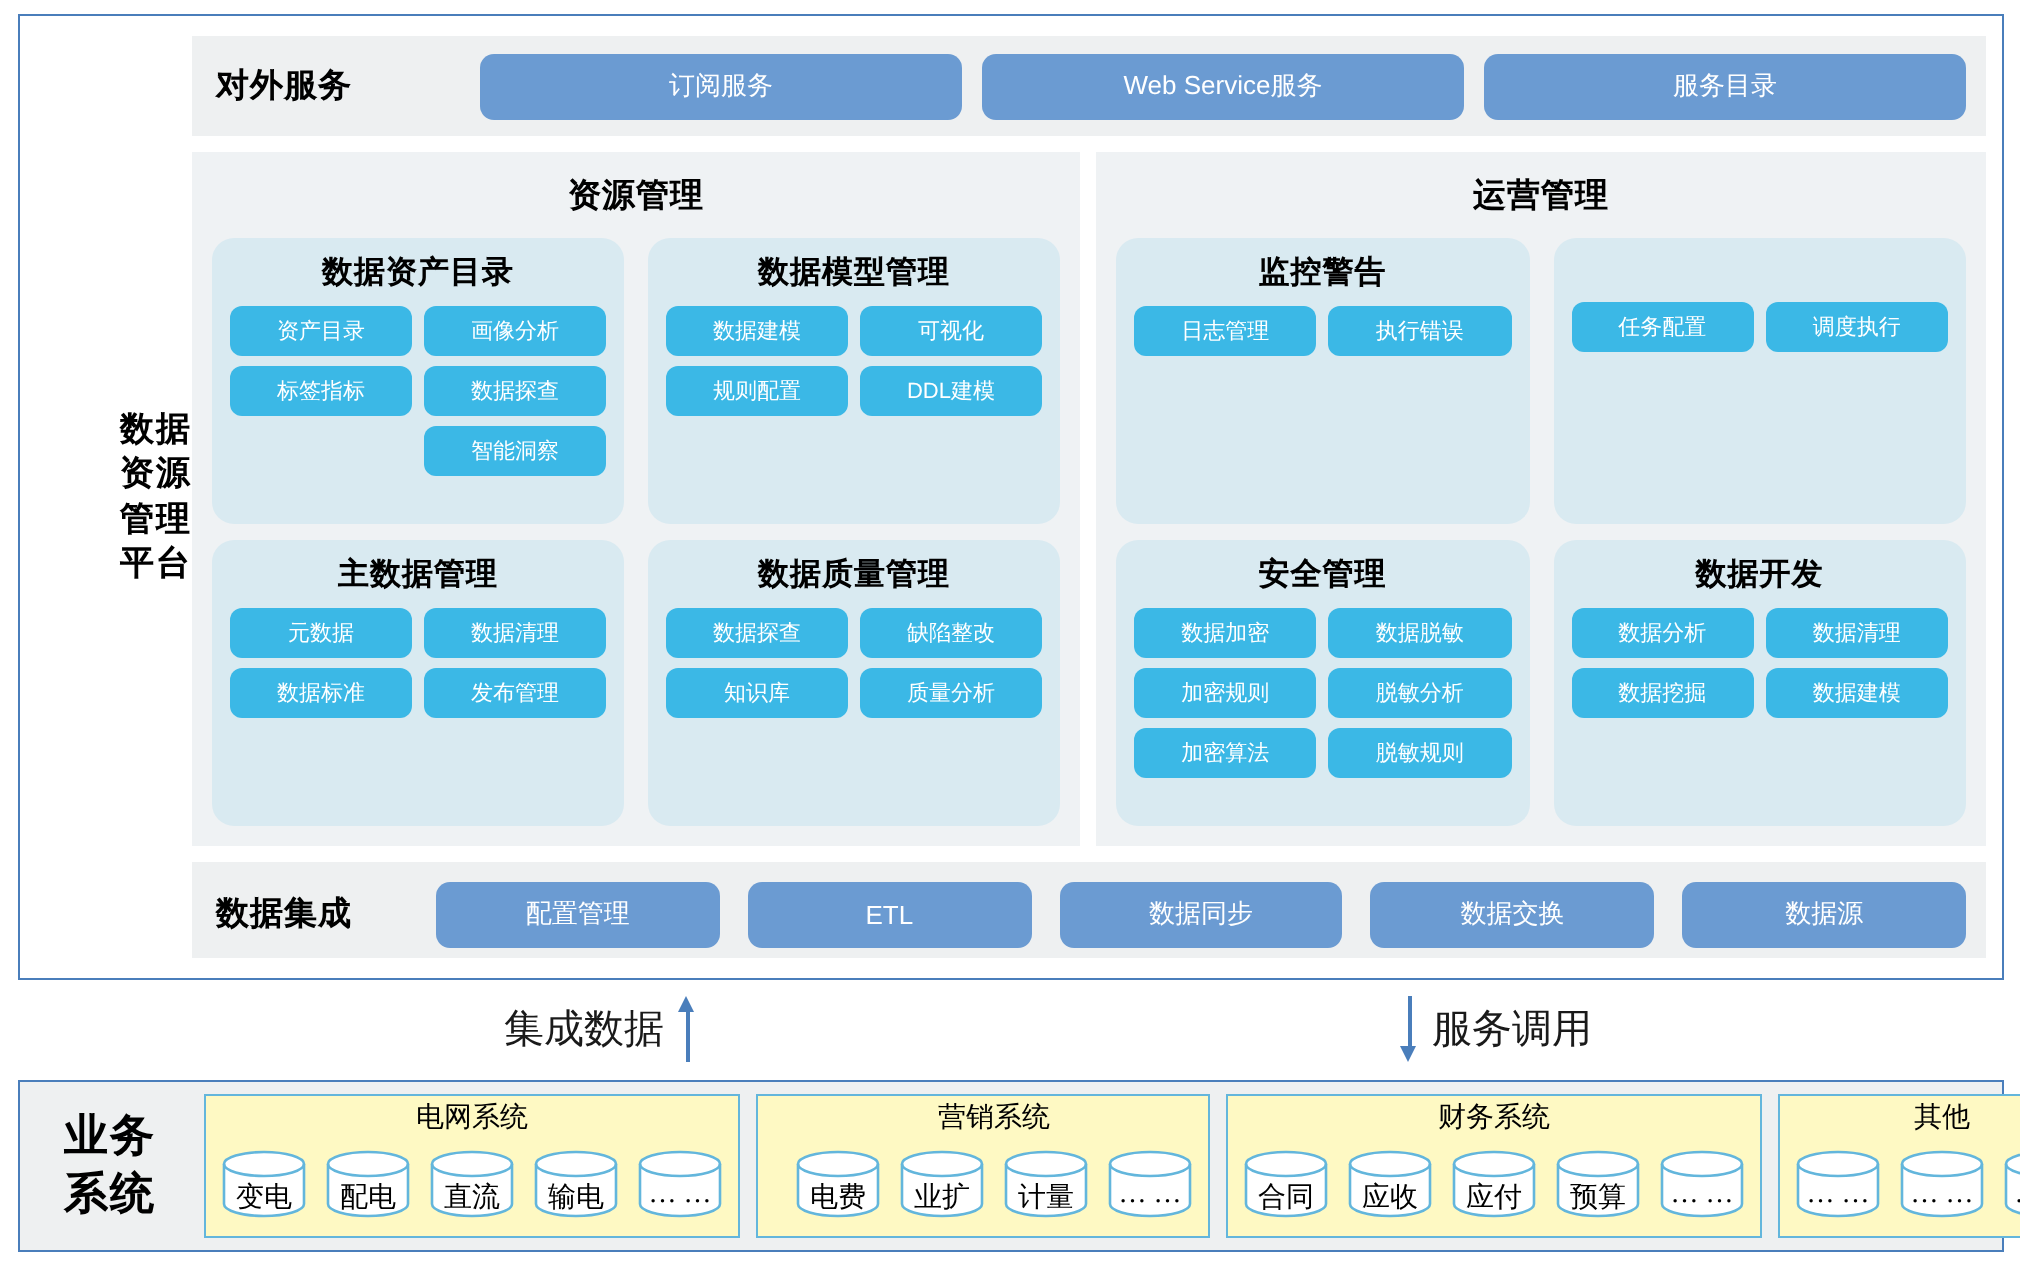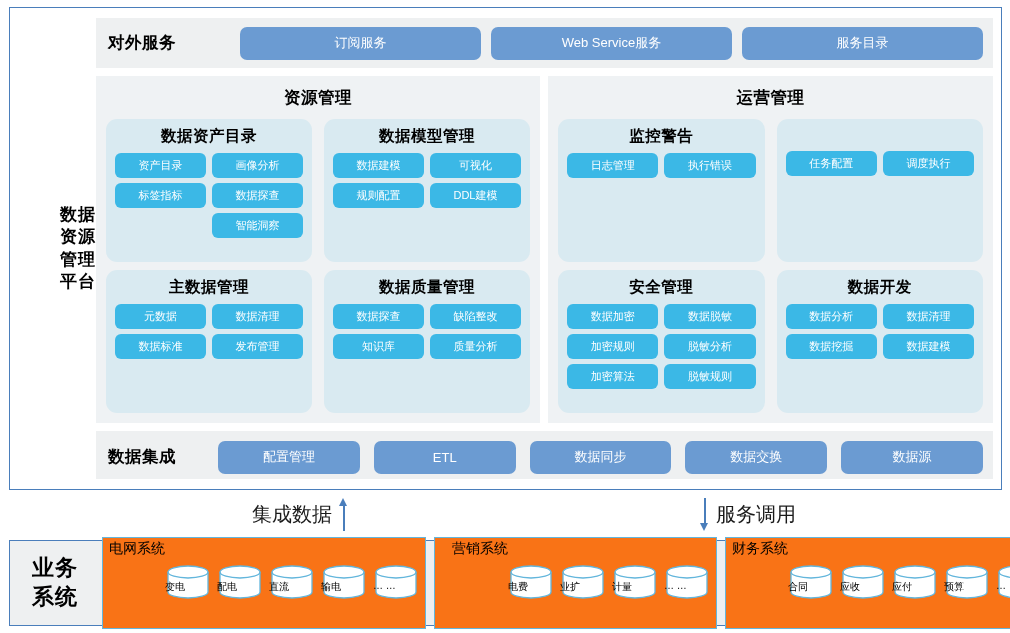--- a/index.html
+++ b/index.html
@@ -250,26 +250,26 @@
   .biz-title {
     flex: 0 0 78px;
     text-align: center;
     font-size: 22px;
     font-weight: bold;
     line-height: 1.3;
     letter-spacing: 1px;
   }
   .biz-group {
     border: 1.3px solid #63b6dc;
-    background: #f97316;
-    box-sizing: border-box;
-    height: 92px;
+    background: #fef9c3;
+    box-sizing: border-box;
+    height: 72px;
     padding: 2px 6px 4px 6px;
     display: flex;
-    flex-direction: row;
+    flex-direction: column;
   }
   .biz-group-title {
     text-align: center;
     font-size: 14px;
     margin-bottom: 2px;
     white-space: nowrap;
   }
   .cyl-row {
     display: flex;
     flex-direction: row;
@@ -282,24 +282,25 @@
     position: relative;
     width: 46px;
     height: 38px;
     flex: 0 0 46px;
   }
   .cyl svg { display: block; }
   .cyl span {
     position: absolute;
     left: 0; right: 0;
     top: 17px;
-    text-align: left;
-    font-size: 10px;
+    text-align: center;
+    font-size: 14px;
     color: #000;
     white-space: nowrap;
+    font-family: Liberation Serif, serif;
   }
 </style>
 </head>
 <body>
 
 <div class="canvas">
 
   <div class="platform-frame">
 
     <div class="platform-title">

